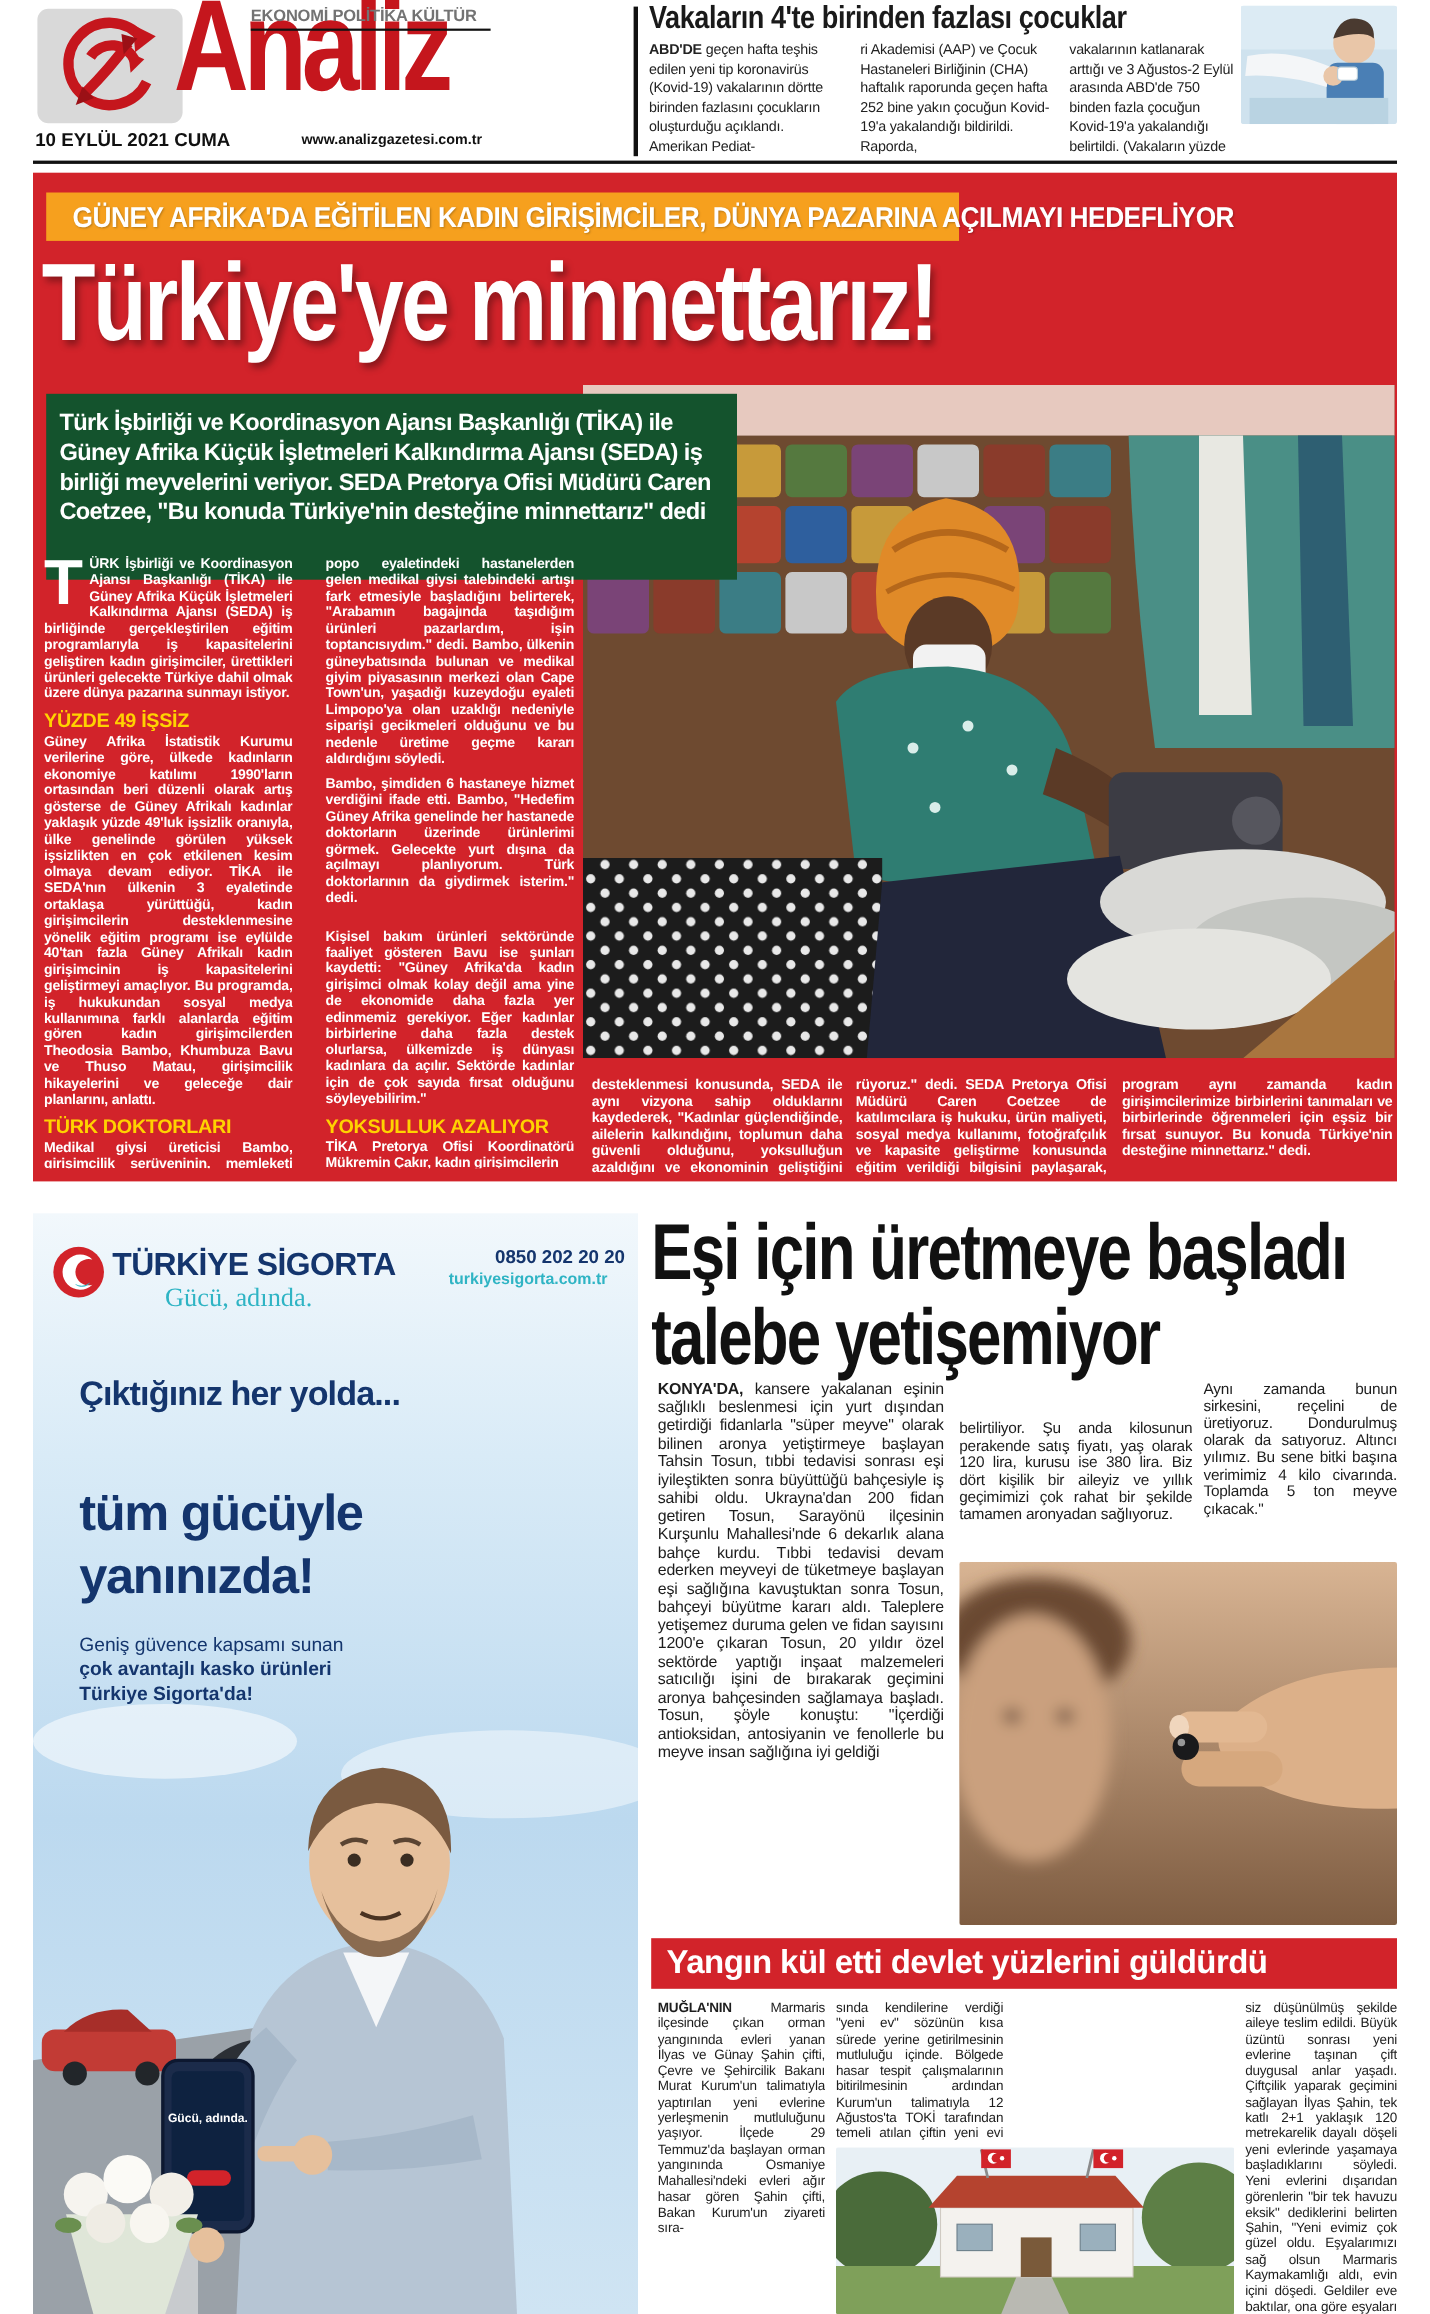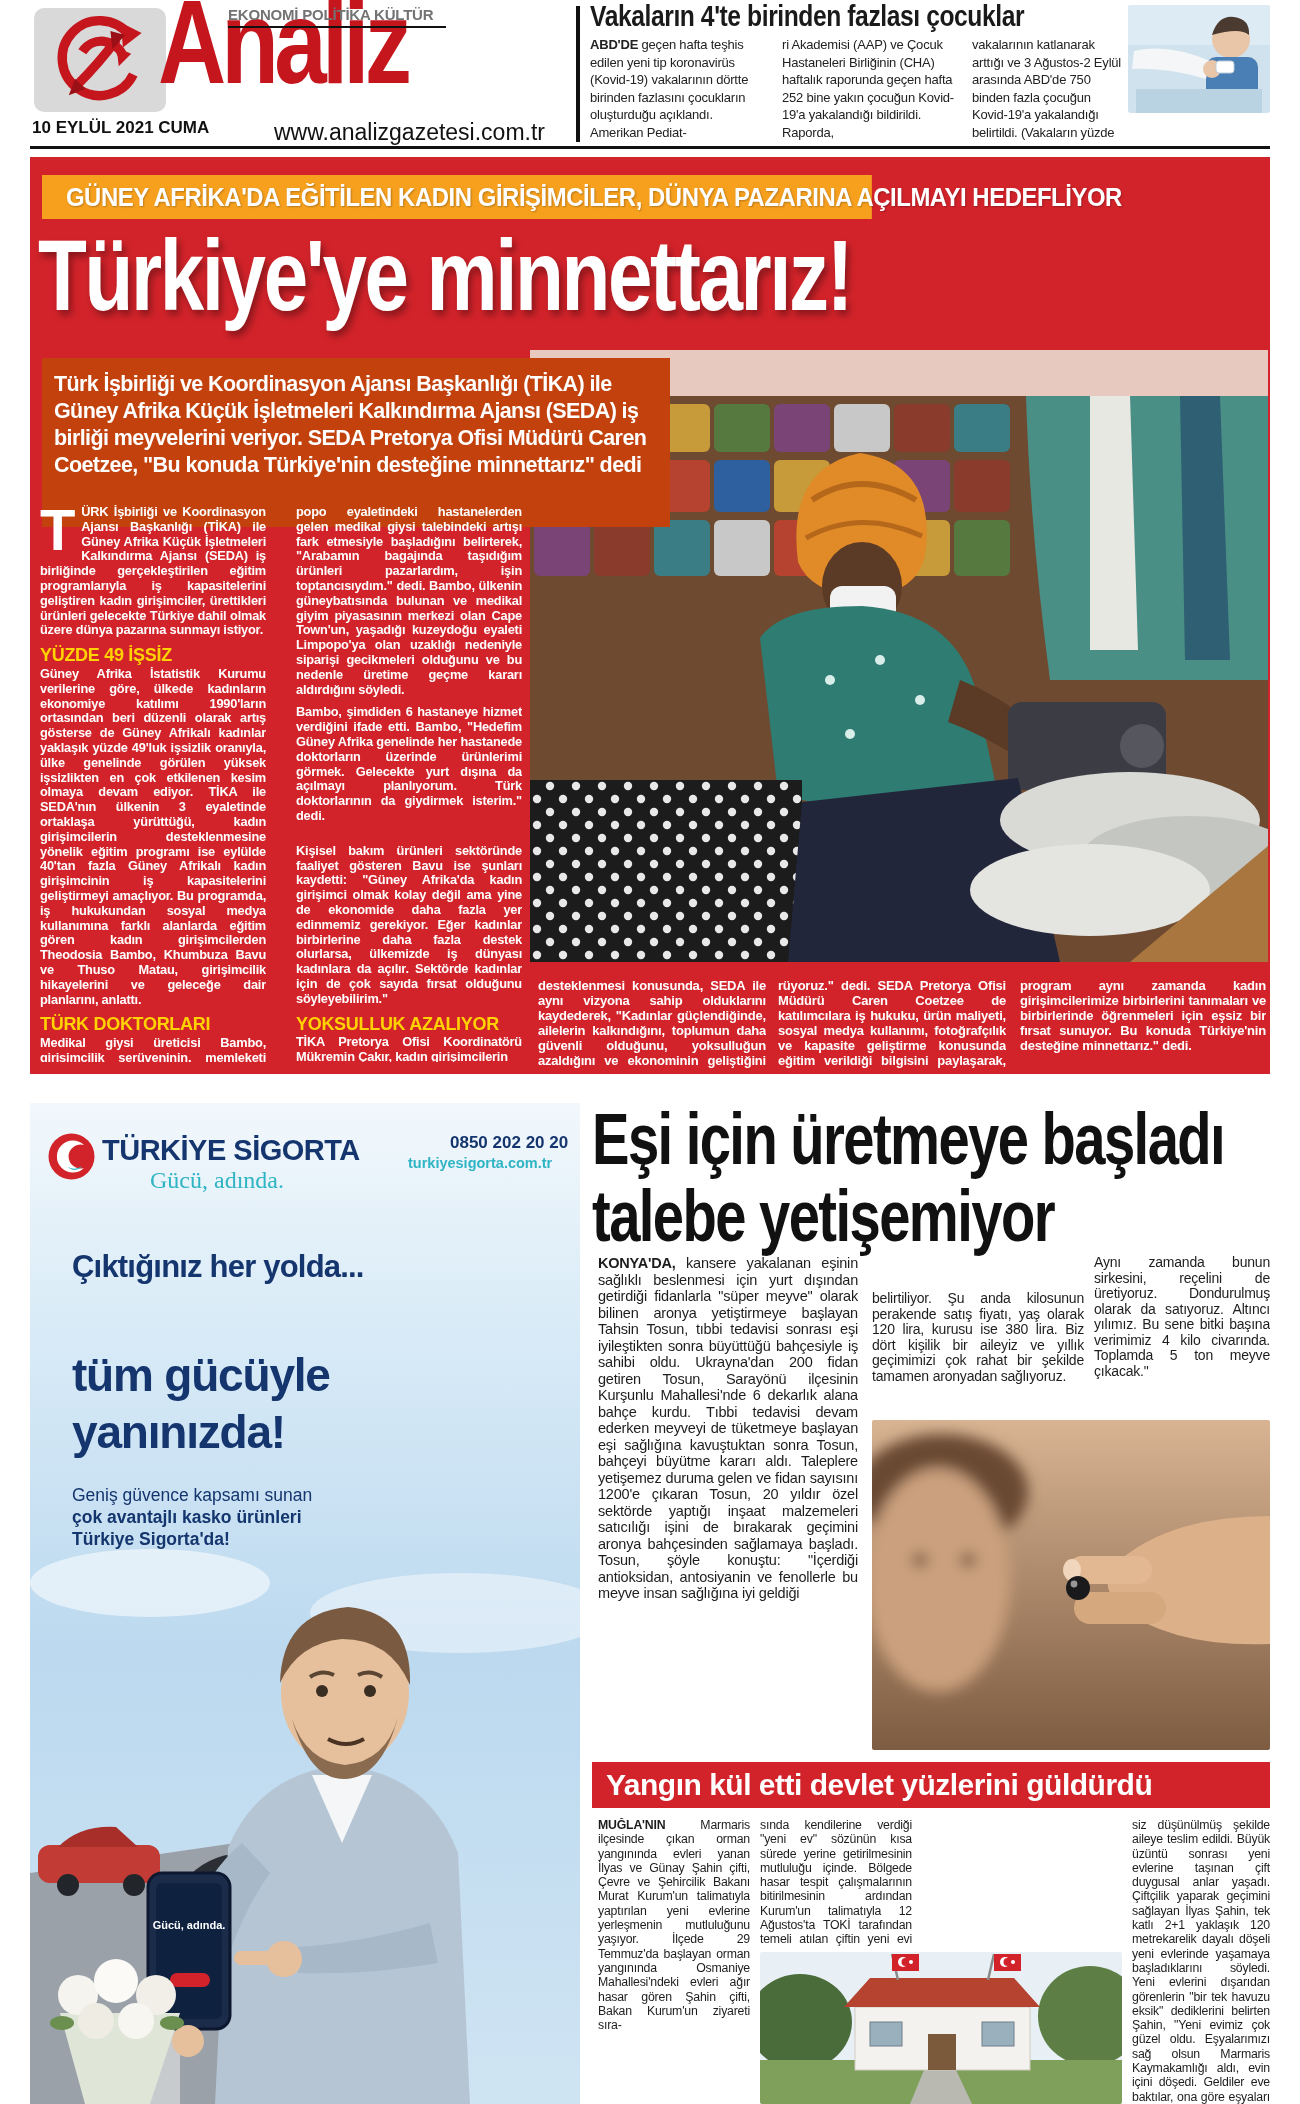--- a/index.html
+++ b/index.html
@@ -7,42 +7,42 @@
         font-family:"Liberation Sans",sans-serif;margin:0 auto;}
   .abs{position:absolute;}
   .cond{transform-origin:0 0;}
   
   .logo-box{left:34px;top:8px;width:132px;height:104px;background:#d9d9d9;border-radius:10px;}
   .logo-text{left:158px;top:-26px;font-size:118px;font-weight:800;color:#c5161d;
              letter-spacing:-6px;transform:scaleX(.80);}
   .tagline{left:228px;top:6px;width:218px;font-size:15px;font-weight:bold;color:#737373;
            border-bottom:2px solid #111;padding-bottom:3px;text-align:left;letter-spacing:-.2px;}
   .mh-date{left:32px;top:118px;font-size:17px;font-weight:bold;color:#111;}
-  .mh-site{left:274px;top:119px;font-size:23px;font-weight:normal;color:#111;}
+  .mh-site{left:274px;top:119px;font-size:13px;font-weight:bold;color:#111;}
   .mh-rule{left:30px;top:146px;width:1240px;height:3px;background:#111;}
   .mh-vdiv{left:576px;top:6px;width:4px;height:136px;background:#111;}
   
   .brief-title{left:590px;top:0px;font-size:29px;font-weight:bold;color:#1a1a1a;
                letter-spacing:-.5px;transform:scaleX(.85);white-space:nowrap;}
   .brief-col{top:36px;width:178px;height:106px;font-size:13px;line-height:17.5px;color:#222;
              text-align:left;overflow:hidden;letter-spacing:-.2px;}
   .bc1{left:590px;} .bc2{left:782px;} .bc3{left:972px;width:150px;}
   .brief-col b{font-weight:bold;}
   .brief-img{left:1128px;top:5px;width:142px;height:108px;border-radius:3px;overflow:hidden;}
   
   .red-bg{left:30px;top:157px;width:1240px;height:917px;background:#d2232a;}
   .kicker{left:42px;top:175px;width:902px;height:44px;background:#f6a01e;color:#fff;
           font-size:26px;font-weight:bold;line-height:44px;padding-left:26px;box-sizing:border-box;
           white-space:nowrap;letter-spacing:-.5px;transform:scaleX(.92);transform-origin:0 0;
           text-shadow:1px 1px 2px rgba(0,0,0,.25);}
   .main-headline{left:38px;top:218px;font-size:100px;font-weight:800;color:#fff;
                  letter-spacing:-3px;white-space:nowrap;transform:scaleX(.80);transform-origin:0 0;
                  text-shadow:4px 5px 8px rgba(0,0,0,.35);}
   .main-photo{left:530px;top:350px;width:738px;height:612px;overflow:hidden;z-index:2;}
-  .deck{left:42px;top:358px;width:628px;height:169px;background:#c2410c;color:#fff;z-index:3;
+  .deck{left:42px;top:358px;width:628px;height:169px;background:#14532d;color:#fff;z-index:3;
         font-size:21.5px;font-weight:bold;line-height:27px;padding:13px 12px;box-sizing:border-box;
         letter-spacing:-.6px;}
   .lead-col{top:505px;width:226px;height:557px;color:#fff;font-size:12.8px;line-height:14.8px;
             font-weight:bold;text-align:justify;overflow:hidden;letter-spacing:-.2px;z-index:3;}
   .lc1{left:40px;} .lc2{left:296px;}
   .dropcap{float:left;font-size:58px;line-height:46px;font-weight:800;padding:2px 6px 0 0;color:#fff;}
   .ysub{color:#ffd200;font-size:18px;font-weight:800;margin:10px 0 4px 0;letter-spacing:-.3px;}
   .pcol{top:978px;width:228px;height:92px;color:#fff;font-size:13px;line-height:15px;
         font-weight:bold;text-align:justify;overflow:hidden;letter-spacing:-.2px;z-index:3;}
   .pa{left:538px;} .pb{left:778px;} .pc{left:1020px;width:246px;}

